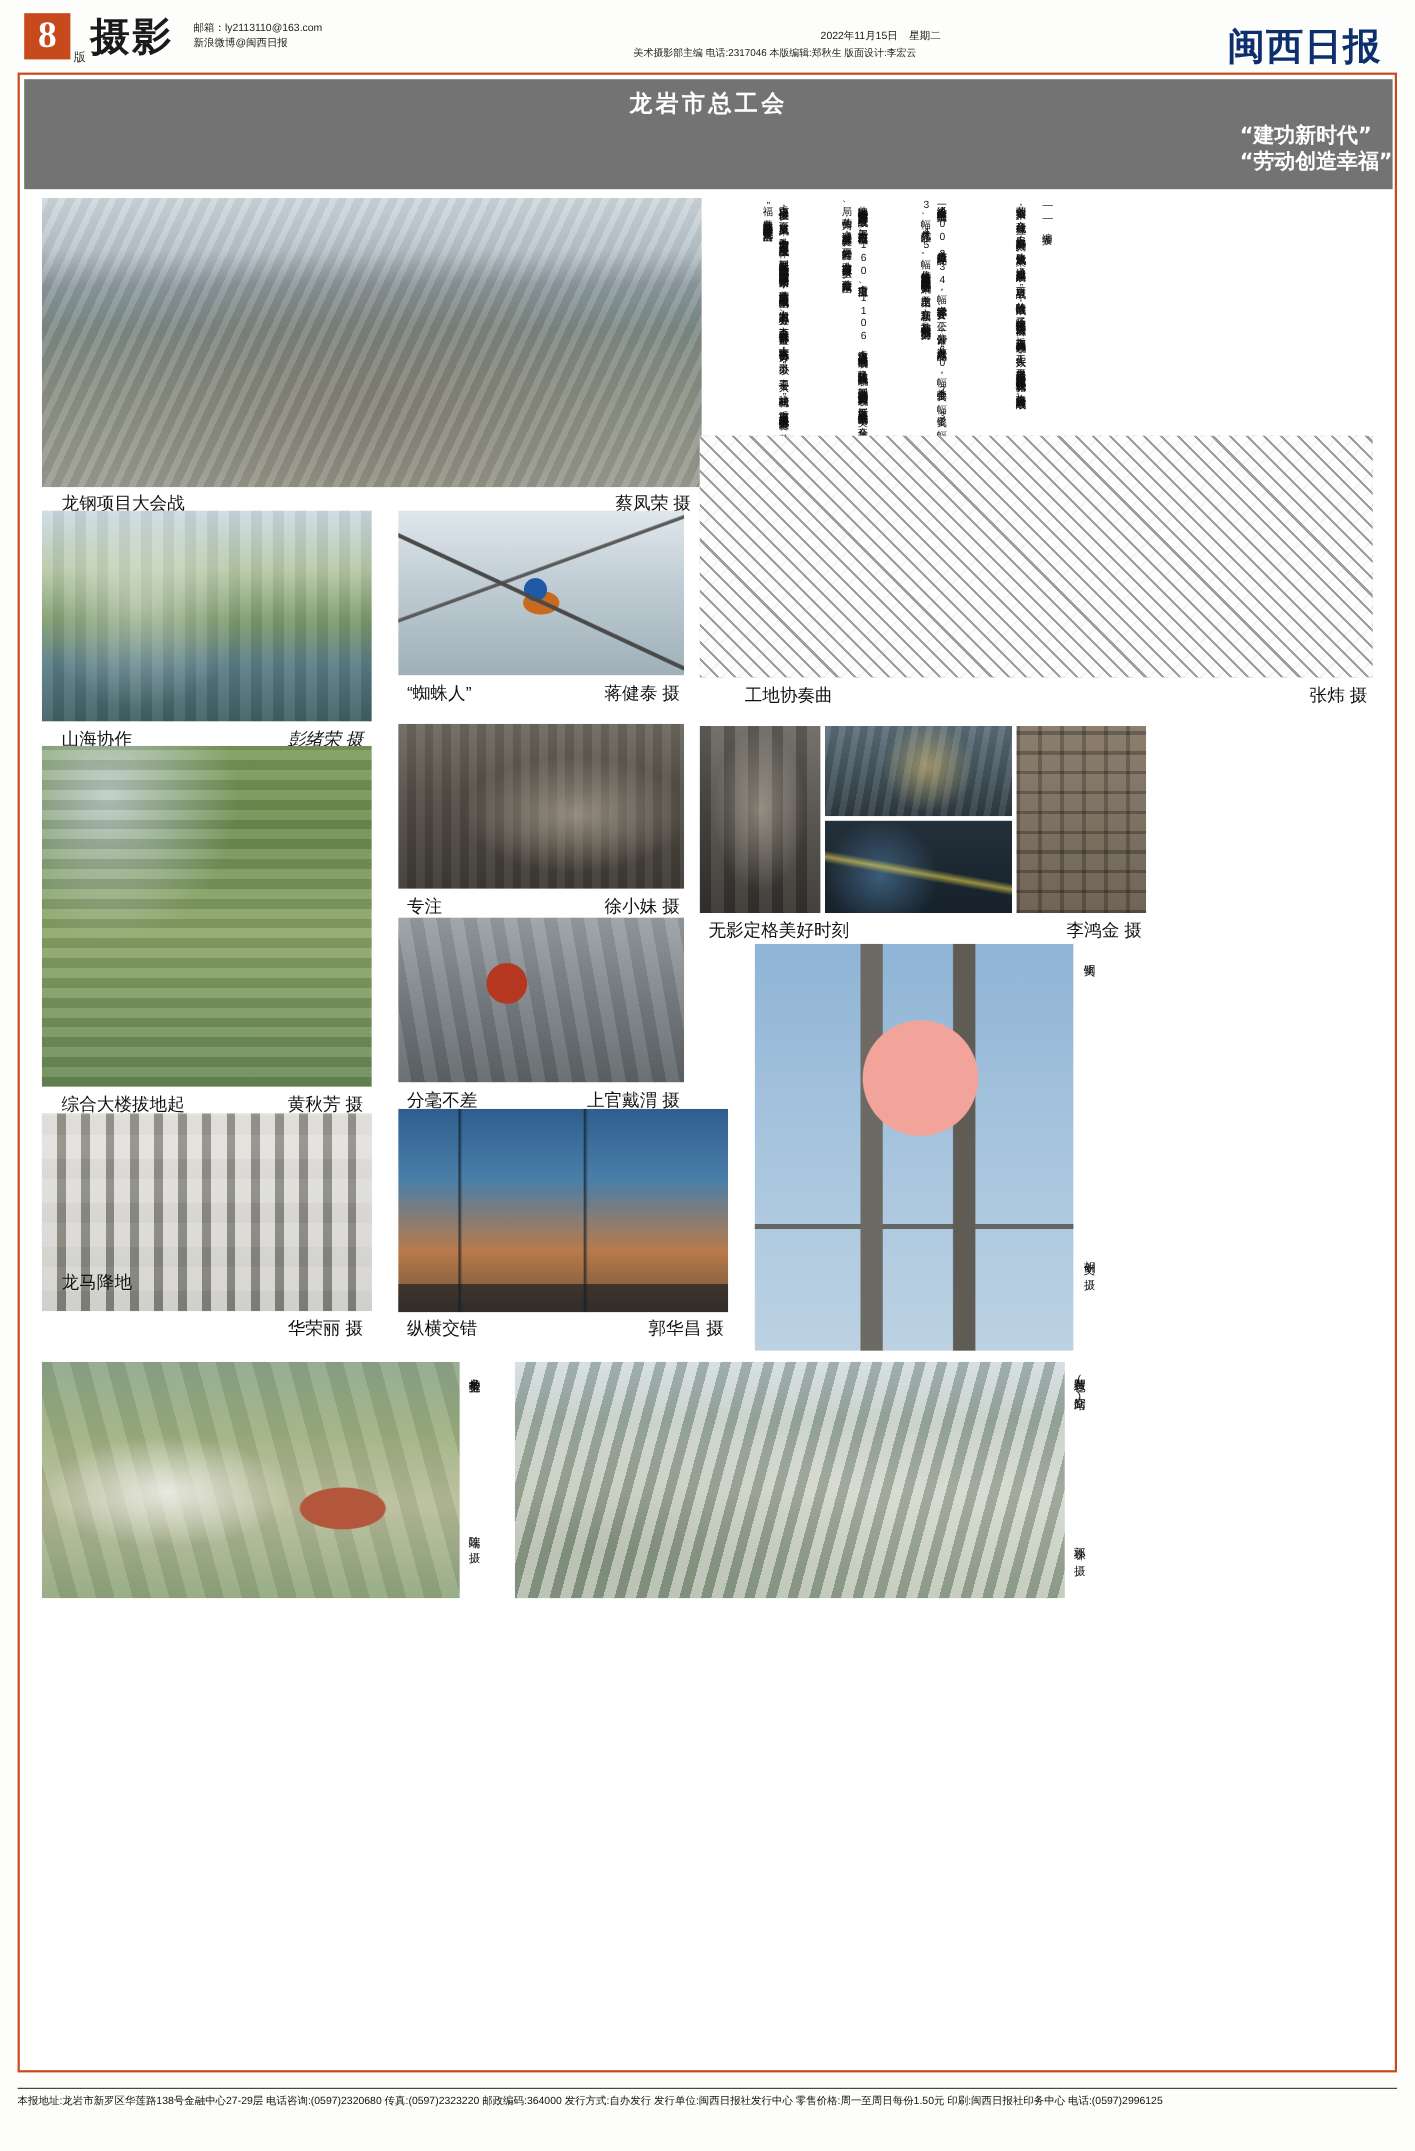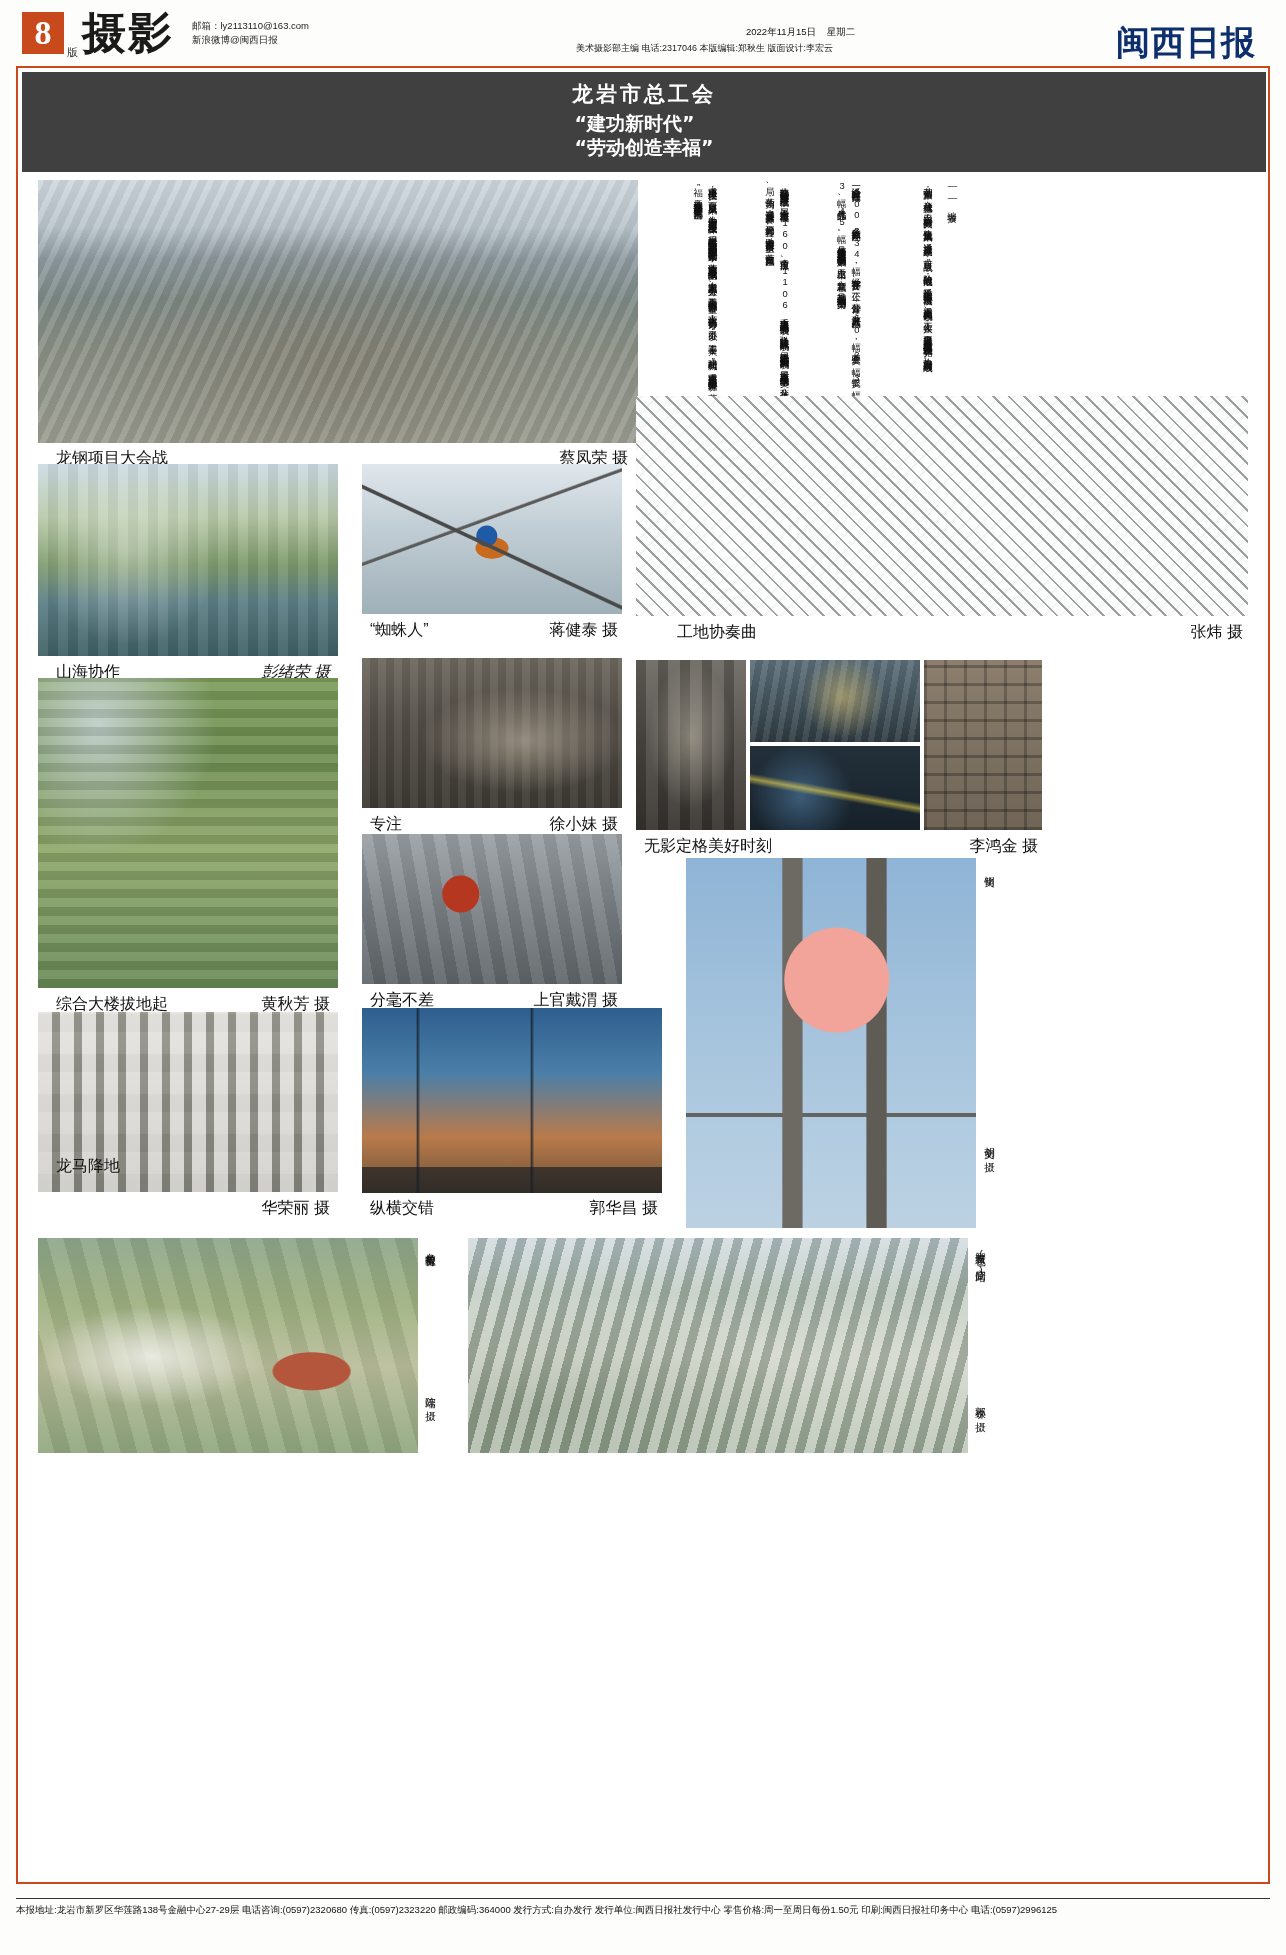--- a/index.html
+++ b/index.html
@@ -12,35 +12,35 @@
     position:relative;
     overflow:hidden;
   }
   .page { width:1286px; height:1955px; position:relative; padding:0 16px; }
 
   
   .masthead { height:62px; display:flex; align-items:center; position:relative; padding:4px 6px 0 6px; }
   .ban-box { width:42px; height:42px; background:#c8491b; color:#fff; font-size:34px; font-weight:bold;
              display:flex; align-items:center; justify-content:center; font-family:"Liberation Serif", serif; }
   .ban-label { font-size:11px; color:#333; margin-left:3px; line-height:1.1; align-self:flex-end; padding-bottom:4px; }
-  .section-name { font-size:44px; font-weight:bold; margin-left:4px; letter-spacing:2px; font-family:"DejaVu Sans", sans-serif;}
+  .section-name { font-size:36px; font-weight:bold; margin-left:4px; letter-spacing:2px; font-family:"DejaVu Sans", sans-serif;}
   .mail-block { margin-left:18px; font-size:9.5px; line-height:1.5; color:#222; }
   .date-info { position:absolute; left:730px; top:26px; font-size:9.5px; color:#111; white-space:nowrap; }
   .credits { position:absolute; left:560px; top:42px; font-size:9px; color:#222; white-space:nowrap; }
   .paper-title { position:absolute; right:14px; top:20px; font-size:34px; font-weight:bold;
                  font-family:"Liberation Serif", serif; color:#0d2f6e; letter-spacing:1px; }
   .paper-title .underline { display:block; border-bottom:3px solid #0d2f6e; width:100%; margin-top:2px;}
 
   
   .frame { position:absolute; left:16px; top:66px; width:1254px; height:1818px; border:2px solid #c8491b; background:#fff; }
 
   
-  .banner { position:absolute; left:4px; top:4px; width:1244px; height:100px; background:#404040; color:#fff; text-align:center; }
+  .banner { position:absolute; left:4px; top:4px; width:1244px; height:100px; background:#737373; color:#fff; text-align:center; }
   .banner .union { font-size:21px; font-weight:bold; letter-spacing:3px; margin-top:8px; font-family:"DejaVu Sans", sans-serif;}
-  .banner-main { display:flex; align-items:center; justify-content:center; margin-top:4px; }
+  .banner-main { display:flex; align-items:center; justify-content:flex-end; margin-top:4px; }
   .banner-left { font-size:19px; font-weight:bold; line-height:1.25; text-align:left; font-family:"DejaVu Sans", sans-serif; }
   .banner-right { font-size:32px; font-weight:bold; margin-left:6px; letter-spacing:1px; font-family:"DejaVu Sans", sans-serif; }
 
   
   .ph { position:absolute; overflow:hidden; }
   .cap { position:absolute; font-size:16px; color:#111; white-space:nowrap; }
   .cap.r { text-align:right; }
   .vcap { position:absolute; font-size:10.5px; color:#111; writing-mode:vertical-rl; text-orientation:upright; letter-spacing:1px;}
 
   

